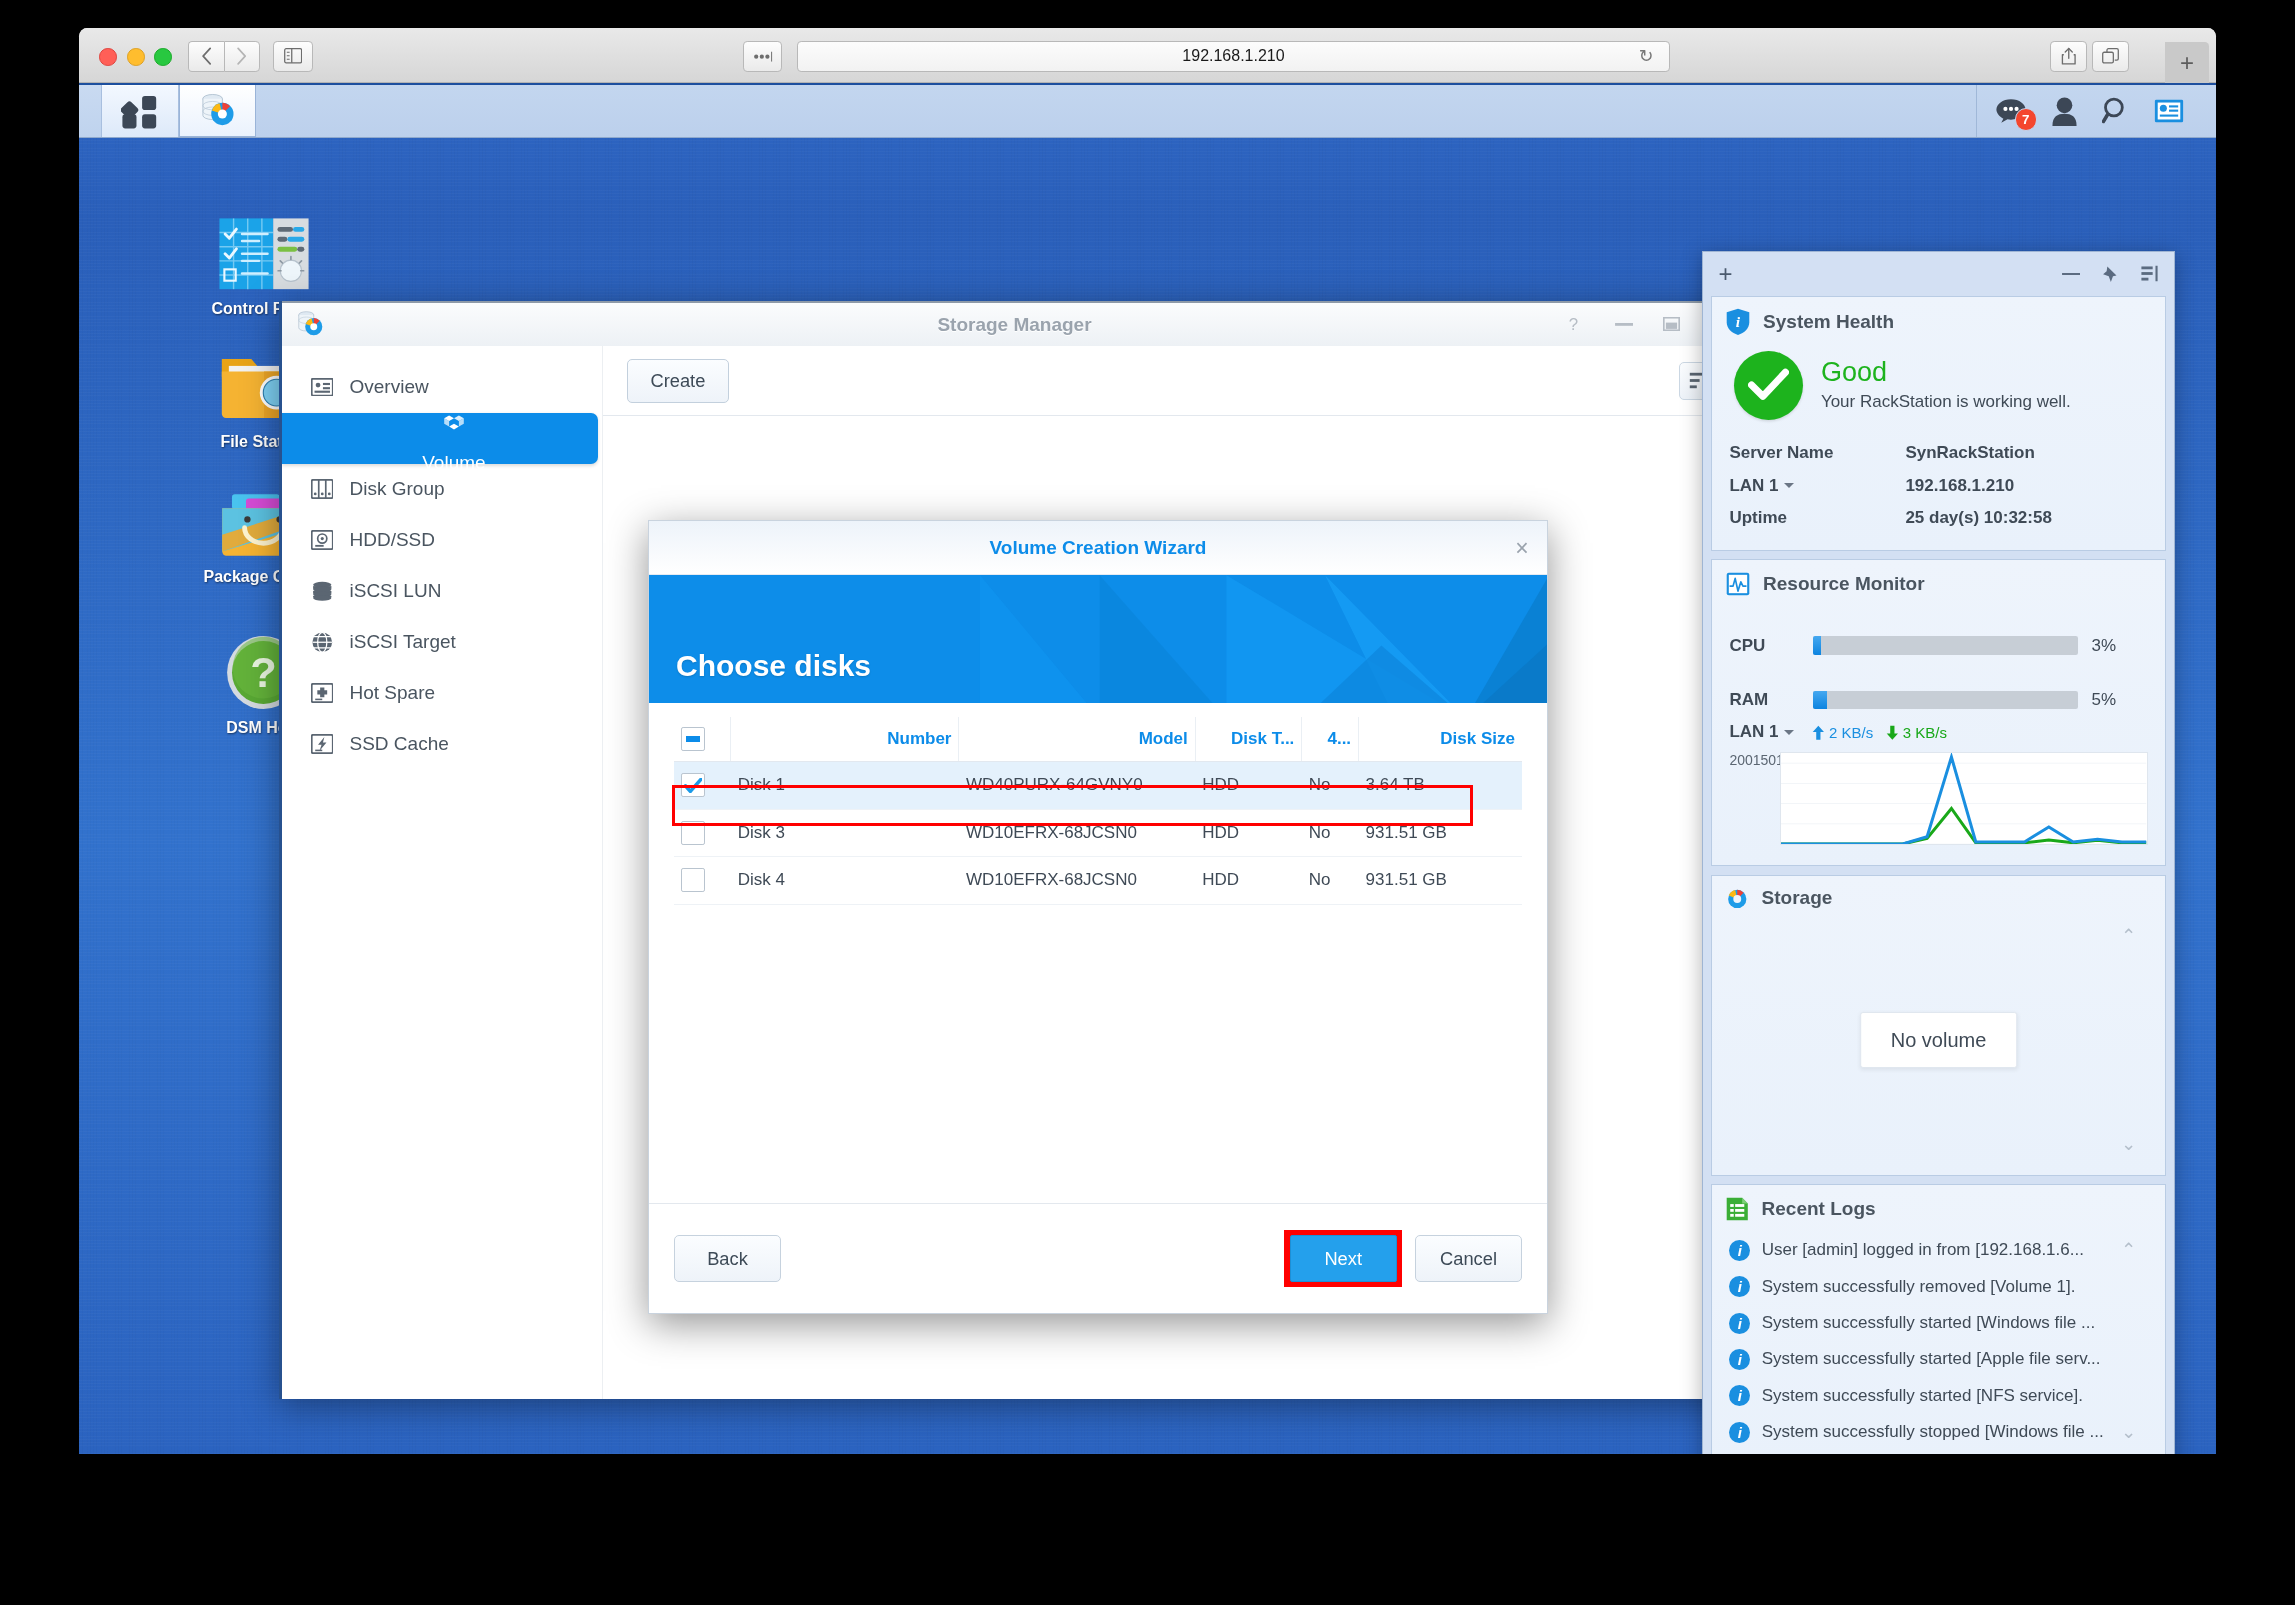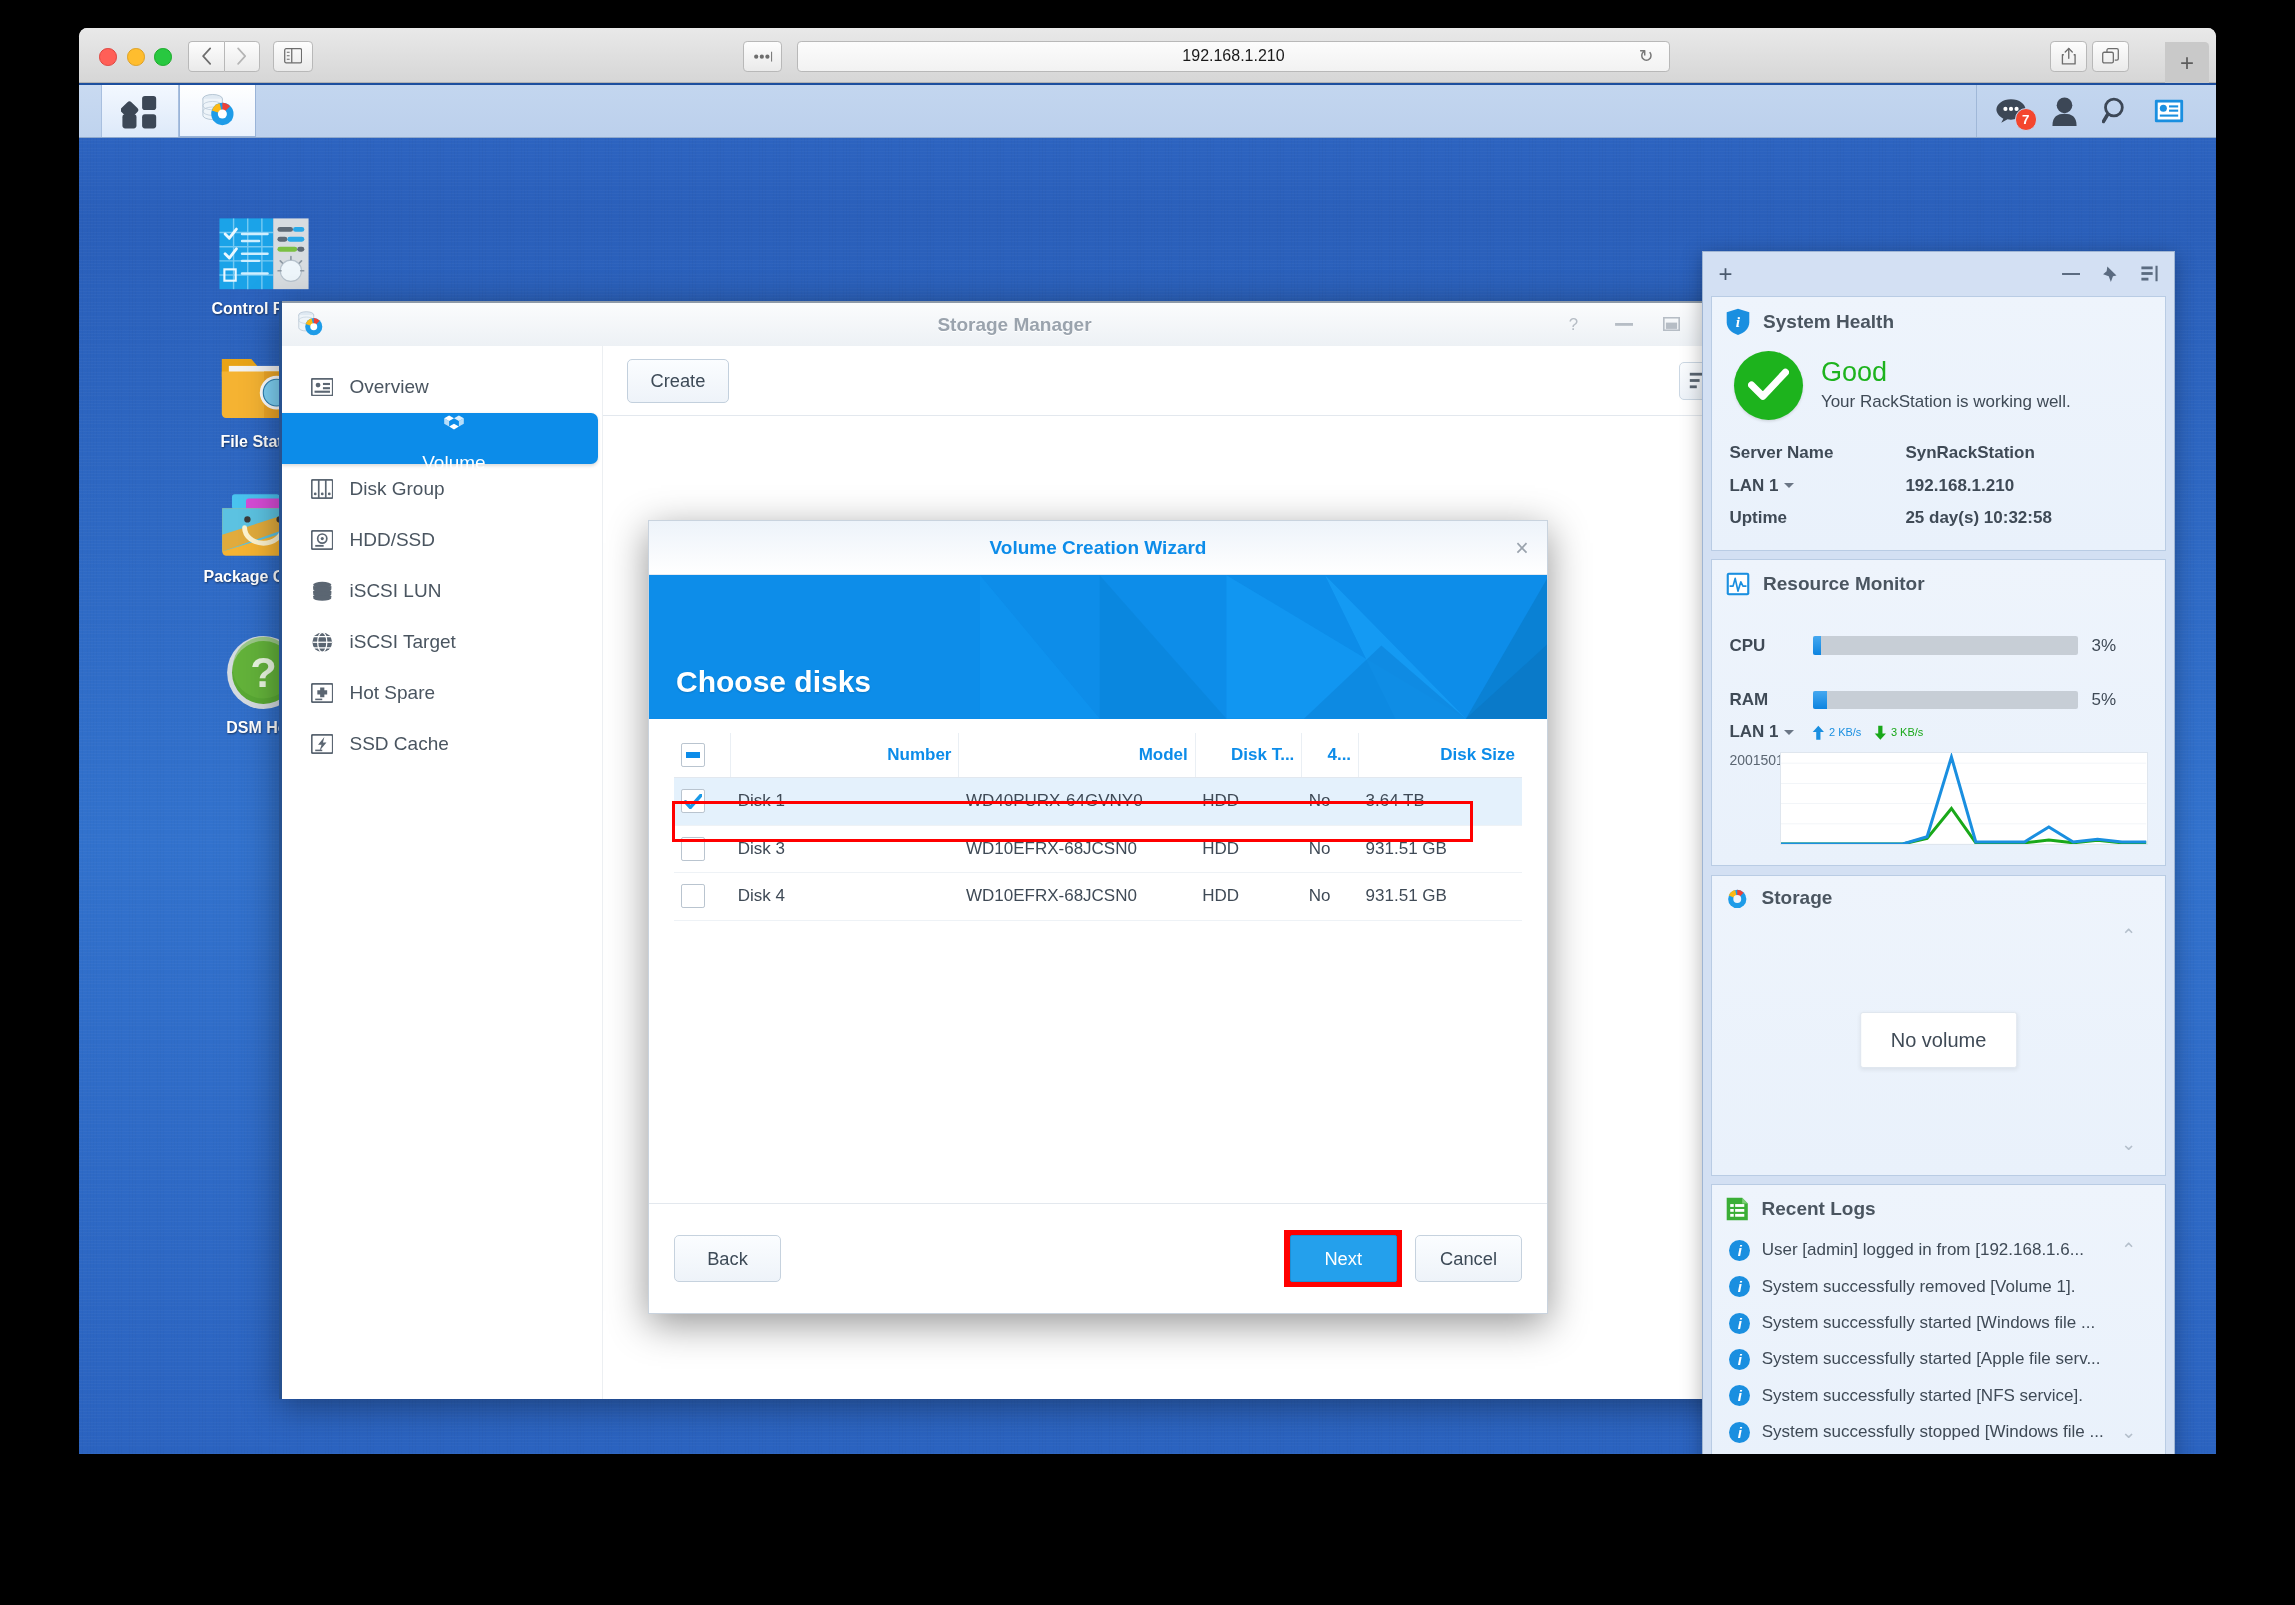--- a/index.html
+++ b/index.html
@@ -222,21 +222,21 @@
     background: linear-gradient(180deg,#edf3fa 0%,#ffffff 100%);
     border-bottom: 0.7px solid #e5ebf2;
     display:flex;align-items:center;justify-content:center;
   }
   #wiz-title { font-size: 19px; font-weight:700; color:#0c8ce9; }
   #wiz-close {
     position:absolute; right: 18.3px; top: 50%; transform: translateY(-50%);
     color:#9aa3ad; font-size: 23px; line-height:1;
   }
   #wiz-hero {
-    position: relative; height: 144px;
+    position: relative; height: 128px;
     background: #0d8de9;
     overflow: hidden;
     text-decoration: underline;
   }
   #wiz-hero-title {
     position:absolute; left: 27px; bottom: 20px;
     font-size: 30px; font-weight: 700; color:#fff;
     text-shadow: 0 0.7px 2.1px rgba(0,0,0,.16);
   }
 
@@ -348,21 +348,21 @@
   
   .meter-row { display:flex; align-items:center; gap: 14px; padding: 5.6px 0; margin-top: 23px; }
   .meter-lbl { width: 70px; font-size: 17px; font-weight: 700; color:#3f4a56; }
   .meter {
     flex: 1; height: 18.3px; background: #c7ced6; border-radius: 2.1px; overflow:hidden;
   }
   .meter > i { display:block; height:100%; background: linear-gradient(180deg,#45a8f0,#0d84e0); }
   .meter-val { width: 56px; font-size: 17px; color:#3f4a56; }
   #lan-row { display:flex; align-items:center; gap: 12.7px; padding: 7px 0 10px 0;}
   #lan-row .lan-lbl { width:70px; font-size:17px;font-weight:700;color:#3f4a56; display:flex;align-items:center;gap:5.6px;}
-  .net-stat { display:flex; align-items:center; gap: 4.2px; font-size: 11px; }
+  .net-stat { display:flex; align-items:center; gap: 4.2px; font-size: 15px; }
   .net-up { color: #1a8fe0; }
   .net-down { color: #19a819; }
 
   #rm-chart { display:flex; align-items:flex-end; gap: 7px; padding-bottom: 4.2px;}
   #rm-yaxis { display:flex; flex-direction:row; justify-content:space-between; height: 93px; font-size: 14px; color:#5b6672; text-align:right; width: 44px;}
   #rm-plot { flex:1; height: 93px; background:#fff; border:0.7px solid #dfe6ee; position:relative; }
 
   
   #storage-body { position:relative; height: 239px; }
   #no-volume {

